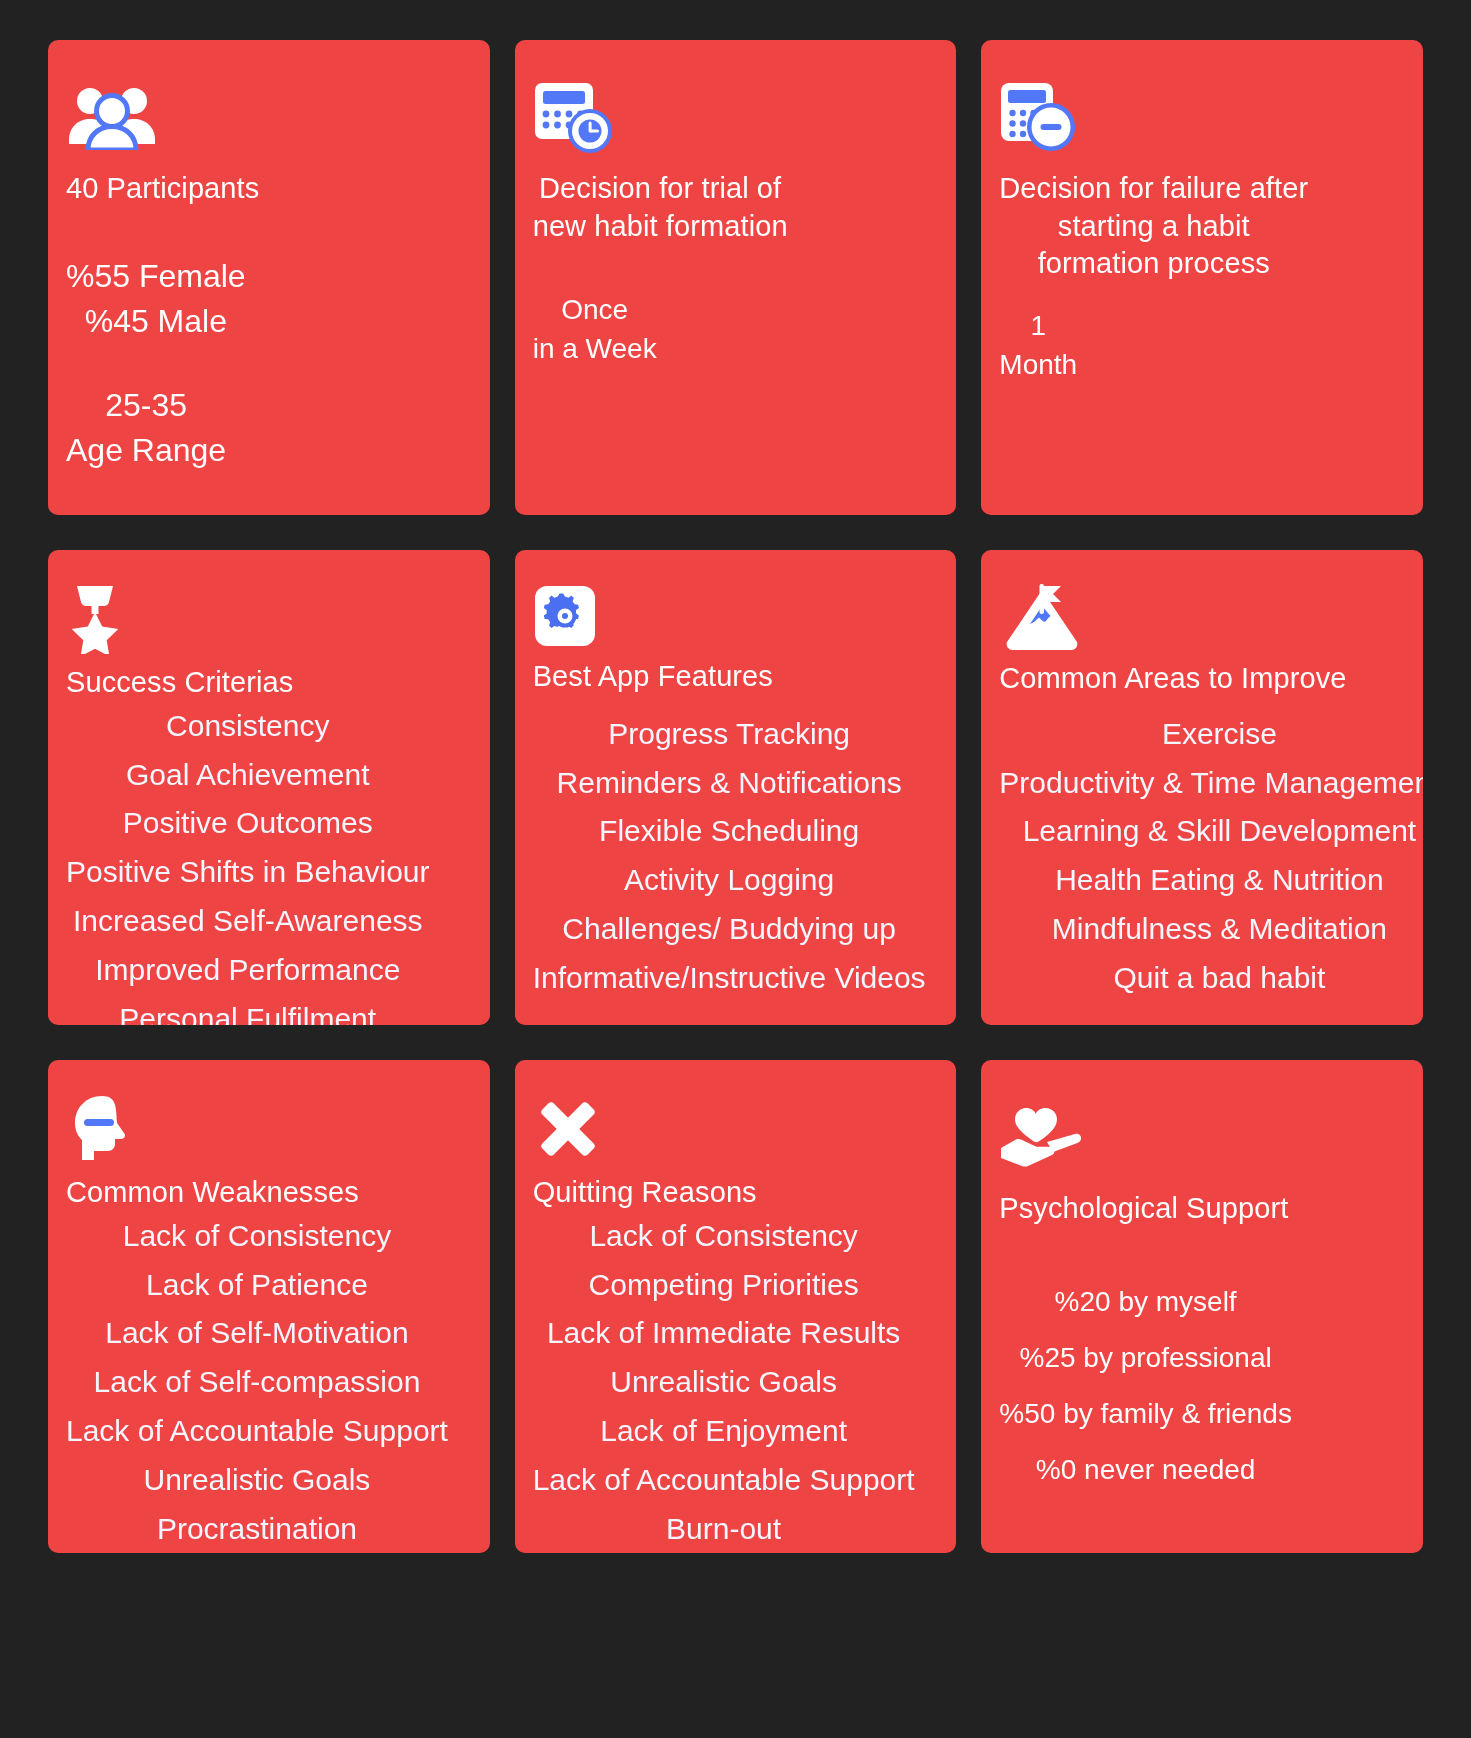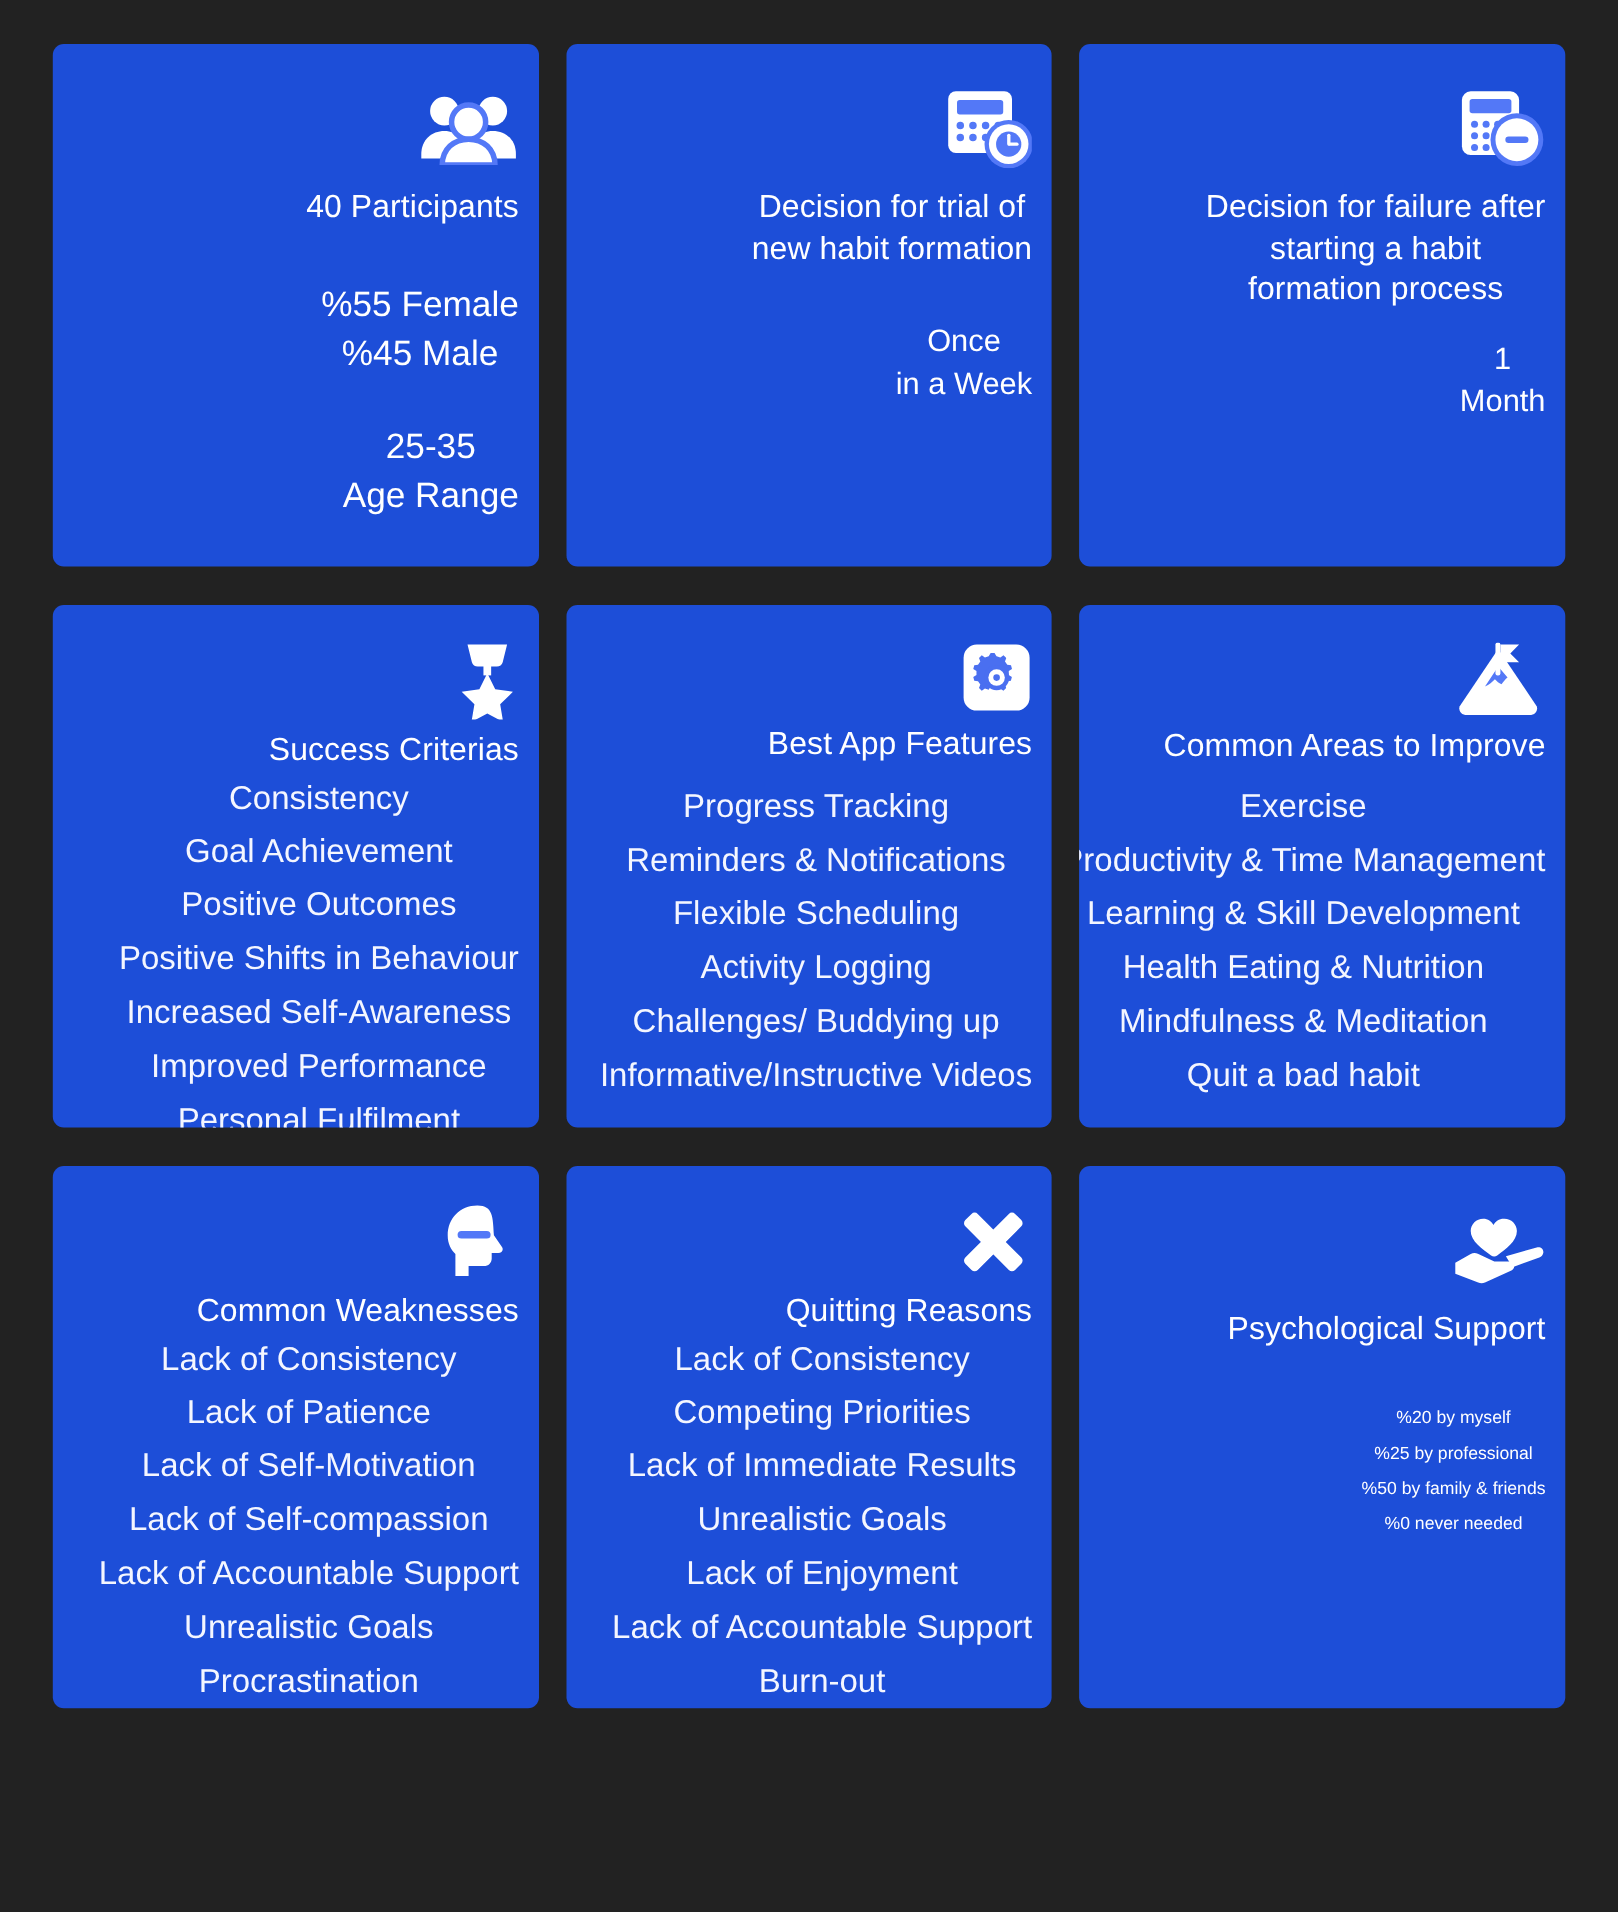--- a/index.html
+++ b/index.html
@@ -15,26 +15,26 @@
     height: 1738px;
     background: #222222;
     padding: 40px 48px 40px 48px;
     display: grid;
     grid-template-columns: repeat(3, 1fr);
     grid-template-rows: 475px 475px 493px;
     column-gap: 25px;
     row-gap: 35px;
   }
   .card {
-    background: #1d4ed8;
+    background: #ef4444;
     border-radius: 10px;
     padding: 34px 18px 22px 18px;
     display: flex;
     flex-direction: column;
-    align-items: flex-end;
+    align-items: flex-start;
     color: #ffffff;
     text-align: center;
     overflow: hidden;
   }
   .icon-wrap {
     height: 86px;
     display: flex;
     align-items: center;
     justify-content: center;
     margin-bottom: 6px;
@@ -64,21 +64,21 @@
   }
   .list {
     list-style: none;
     font-size: 30px;
     line-height: 1.63;
     color: #f4f6ff;
   }
   .list li { white-space: nowrap; }
   .support-list {
     list-style: none;
-    font-size: 16px;
+    font-size: 28px;
     line-height: 2.0;
     color: #ffffff;
   }
   .support-list li { white-space: nowrap; }
 </style>
 </head>
 <body>
 
 <div class="board">
 

